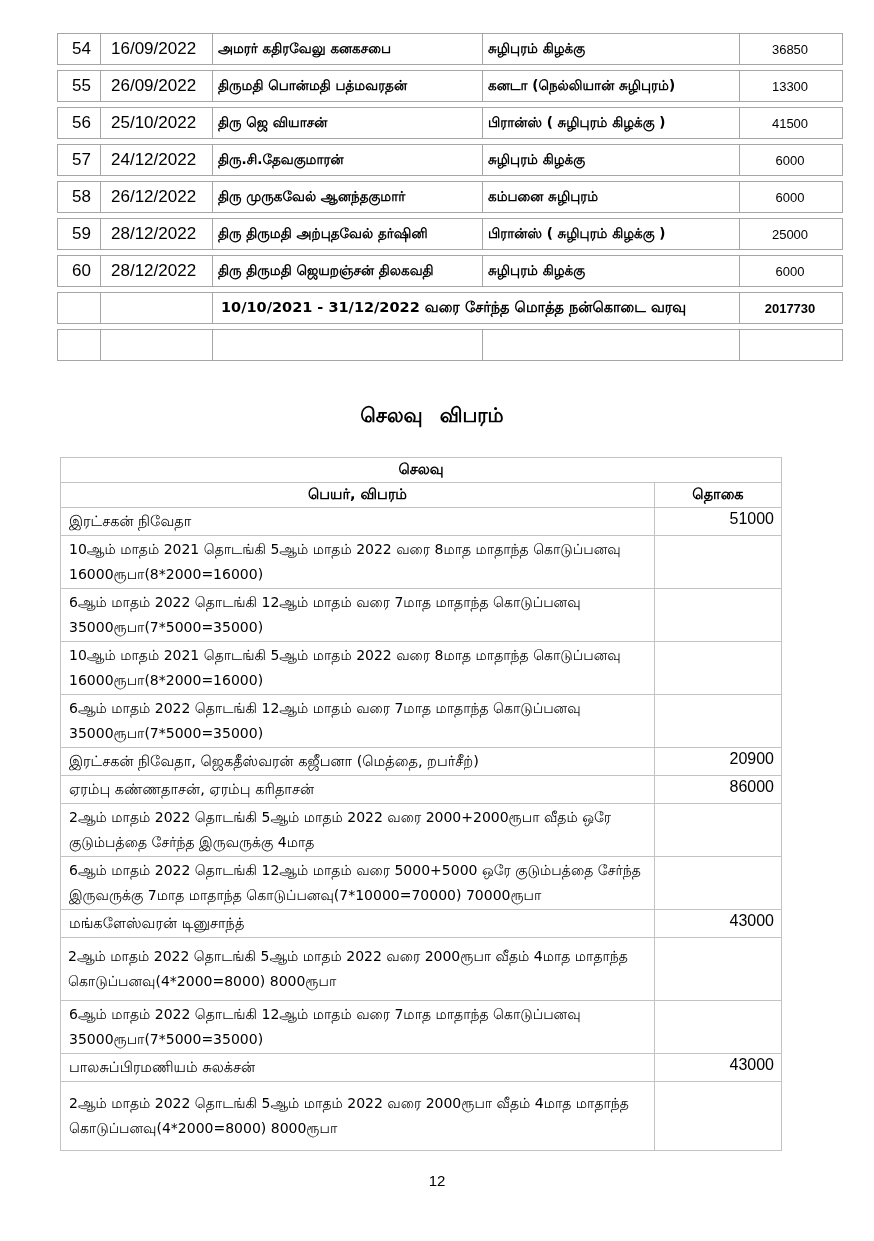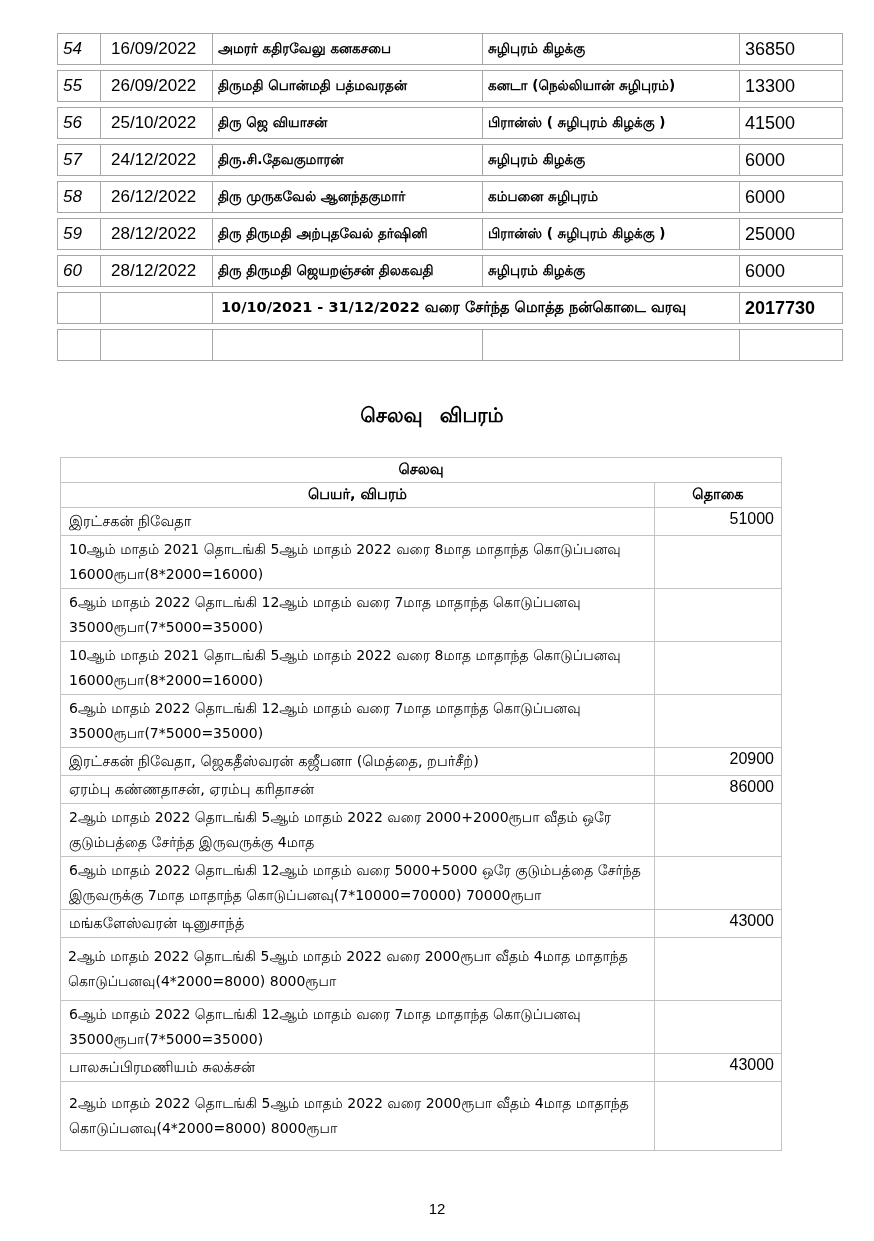--- a/index.html
+++ b/index.html
@@ -22,24 +22,24 @@
     position:absolute;left:57px;top:28px;
     width:786px;table-layout:fixed;
     border-collapse:separate;border-spacing:0 5px;
   }
   table.t1 td{
     border:1px solid var(--b1);border-left:none;
     height:30px;padding:0 5px;vertical-align:middle;
     background:#fff;overflow:hidden;white-space:nowrap;
   }
   table.t1 td:first-child{border-left:1px solid var(--b1);}
-  .c-no   {font-family:"Liberation Sans",sans-serif;font-size:17px;padding-right:9px !important;font-style:italic;}
+  .c-no   {text-align:right;font-family:"Liberation Sans",sans-serif;font-size:17px;padding-right:9px !important;}
   .c-date {text-align:left;font-family:"Liberation Sans",sans-serif;font-size:17px;padding-left:10px !important;}
   .c-name ,.c-place{font-size:13.5px;font-weight:bold;}
-  .c-amt  {text-align:left;font-family:"Liberation Sans",sans-serif;font-size:18px;padding-right:7px !important;}
+  .c-amt  {text-align:center;font-family:"Liberation Sans",sans-serif;font-size:13px;padding-right:7px !important;}
   .c-total{font-size:14.5px;font-weight:bold;padding-left:8px !important;}
   .bold{font-weight:bold;}
 
   
   .heading{
     position:absolute;left:15px;top:403px;width:834px;
     text-align:center;font-size:20px;font-weight:bold;margin:0;
     word-spacing:10px;
   }
 
@@ -65,21 +65,21 @@
   }
   
   table.t2 tbody tr:nth-child(11) td.c-desc{padding:6px 7px;}
   table.t2 tbody tr:nth-child(11) td.c-amt2{padding-top:7px;}
   table.t2 tbody tr:nth-child(14) td.c-desc{padding:9px 8px;}
   table.t2 tbody tr:nth-child(14) td.c-amt2{padding-top:10px;}
   table.t2 tbody tr:nth-child(15) td.c-desc{padding:14px 8px 12px;}
 
   
   .footer{
-    position:absolute;left:0;top:1200px;width:874px;
+    position:absolute;left:0;top:1172px;width:874px;
     text-align:center;font-family:"Liberation Sans",sans-serif;font-size:15px;
   }
 </style>
 </head>
 <body>
 
 <div class="page">
 
   <table class="t1">
     <colgroup>

